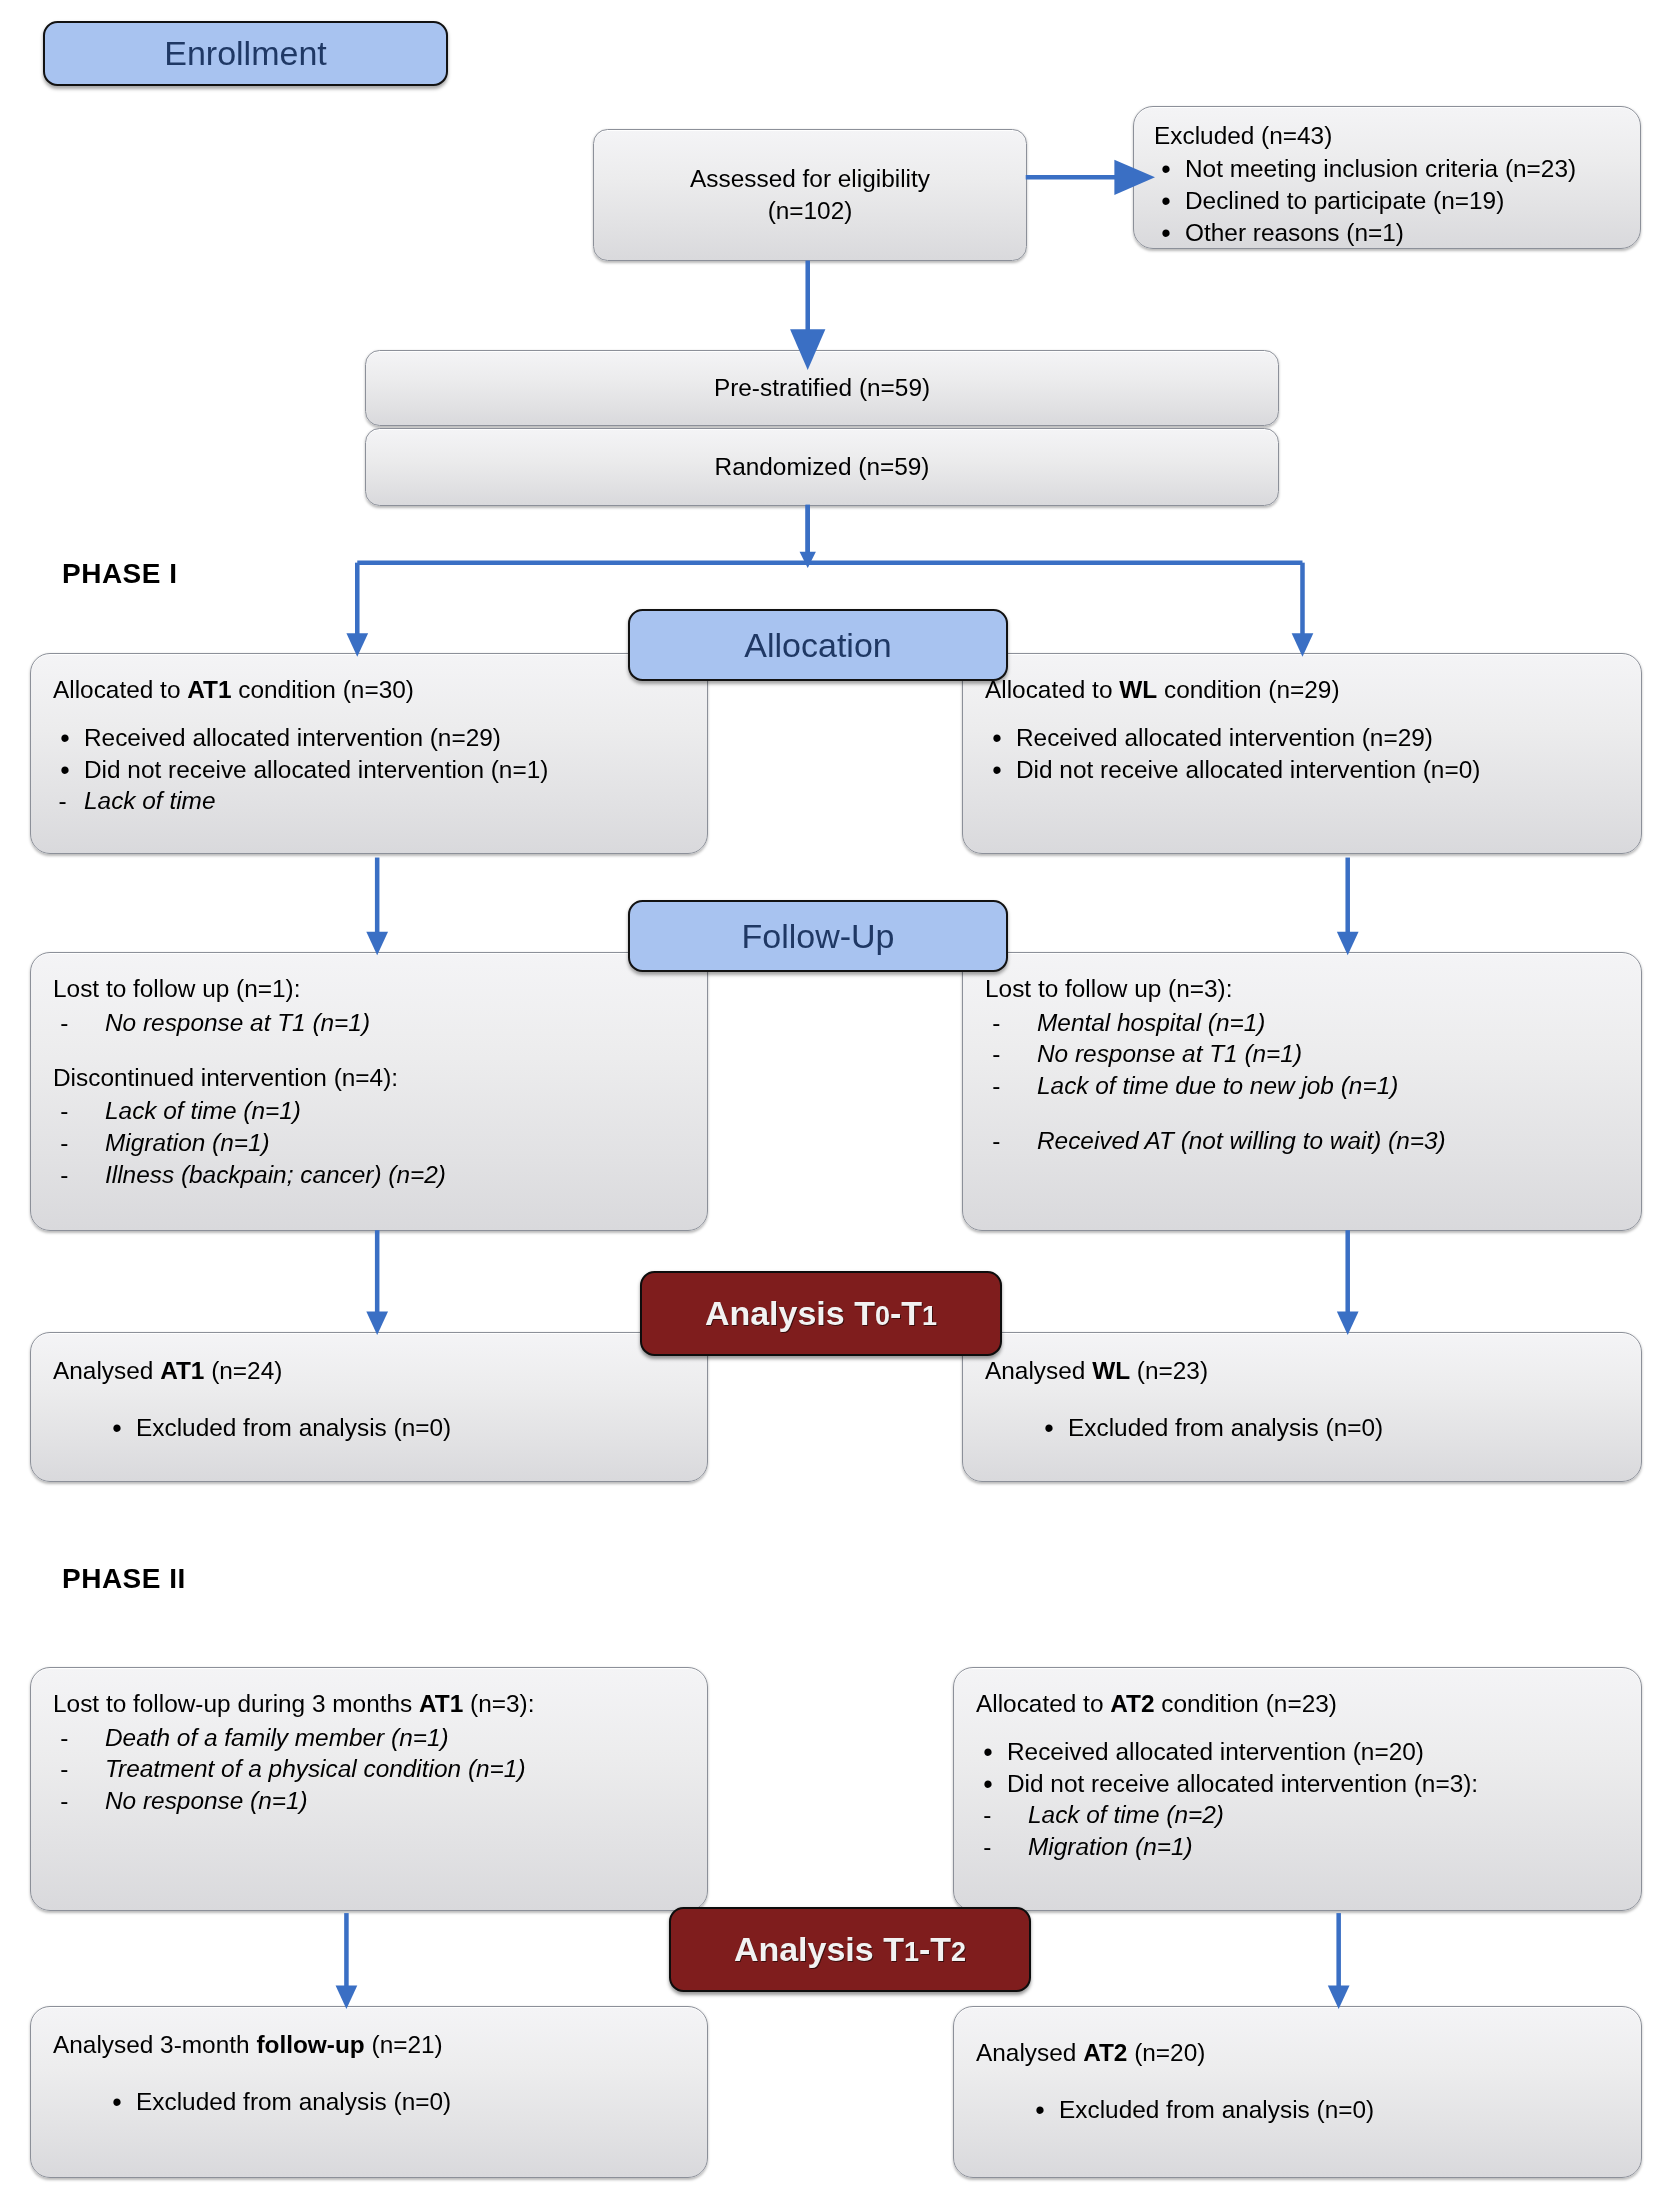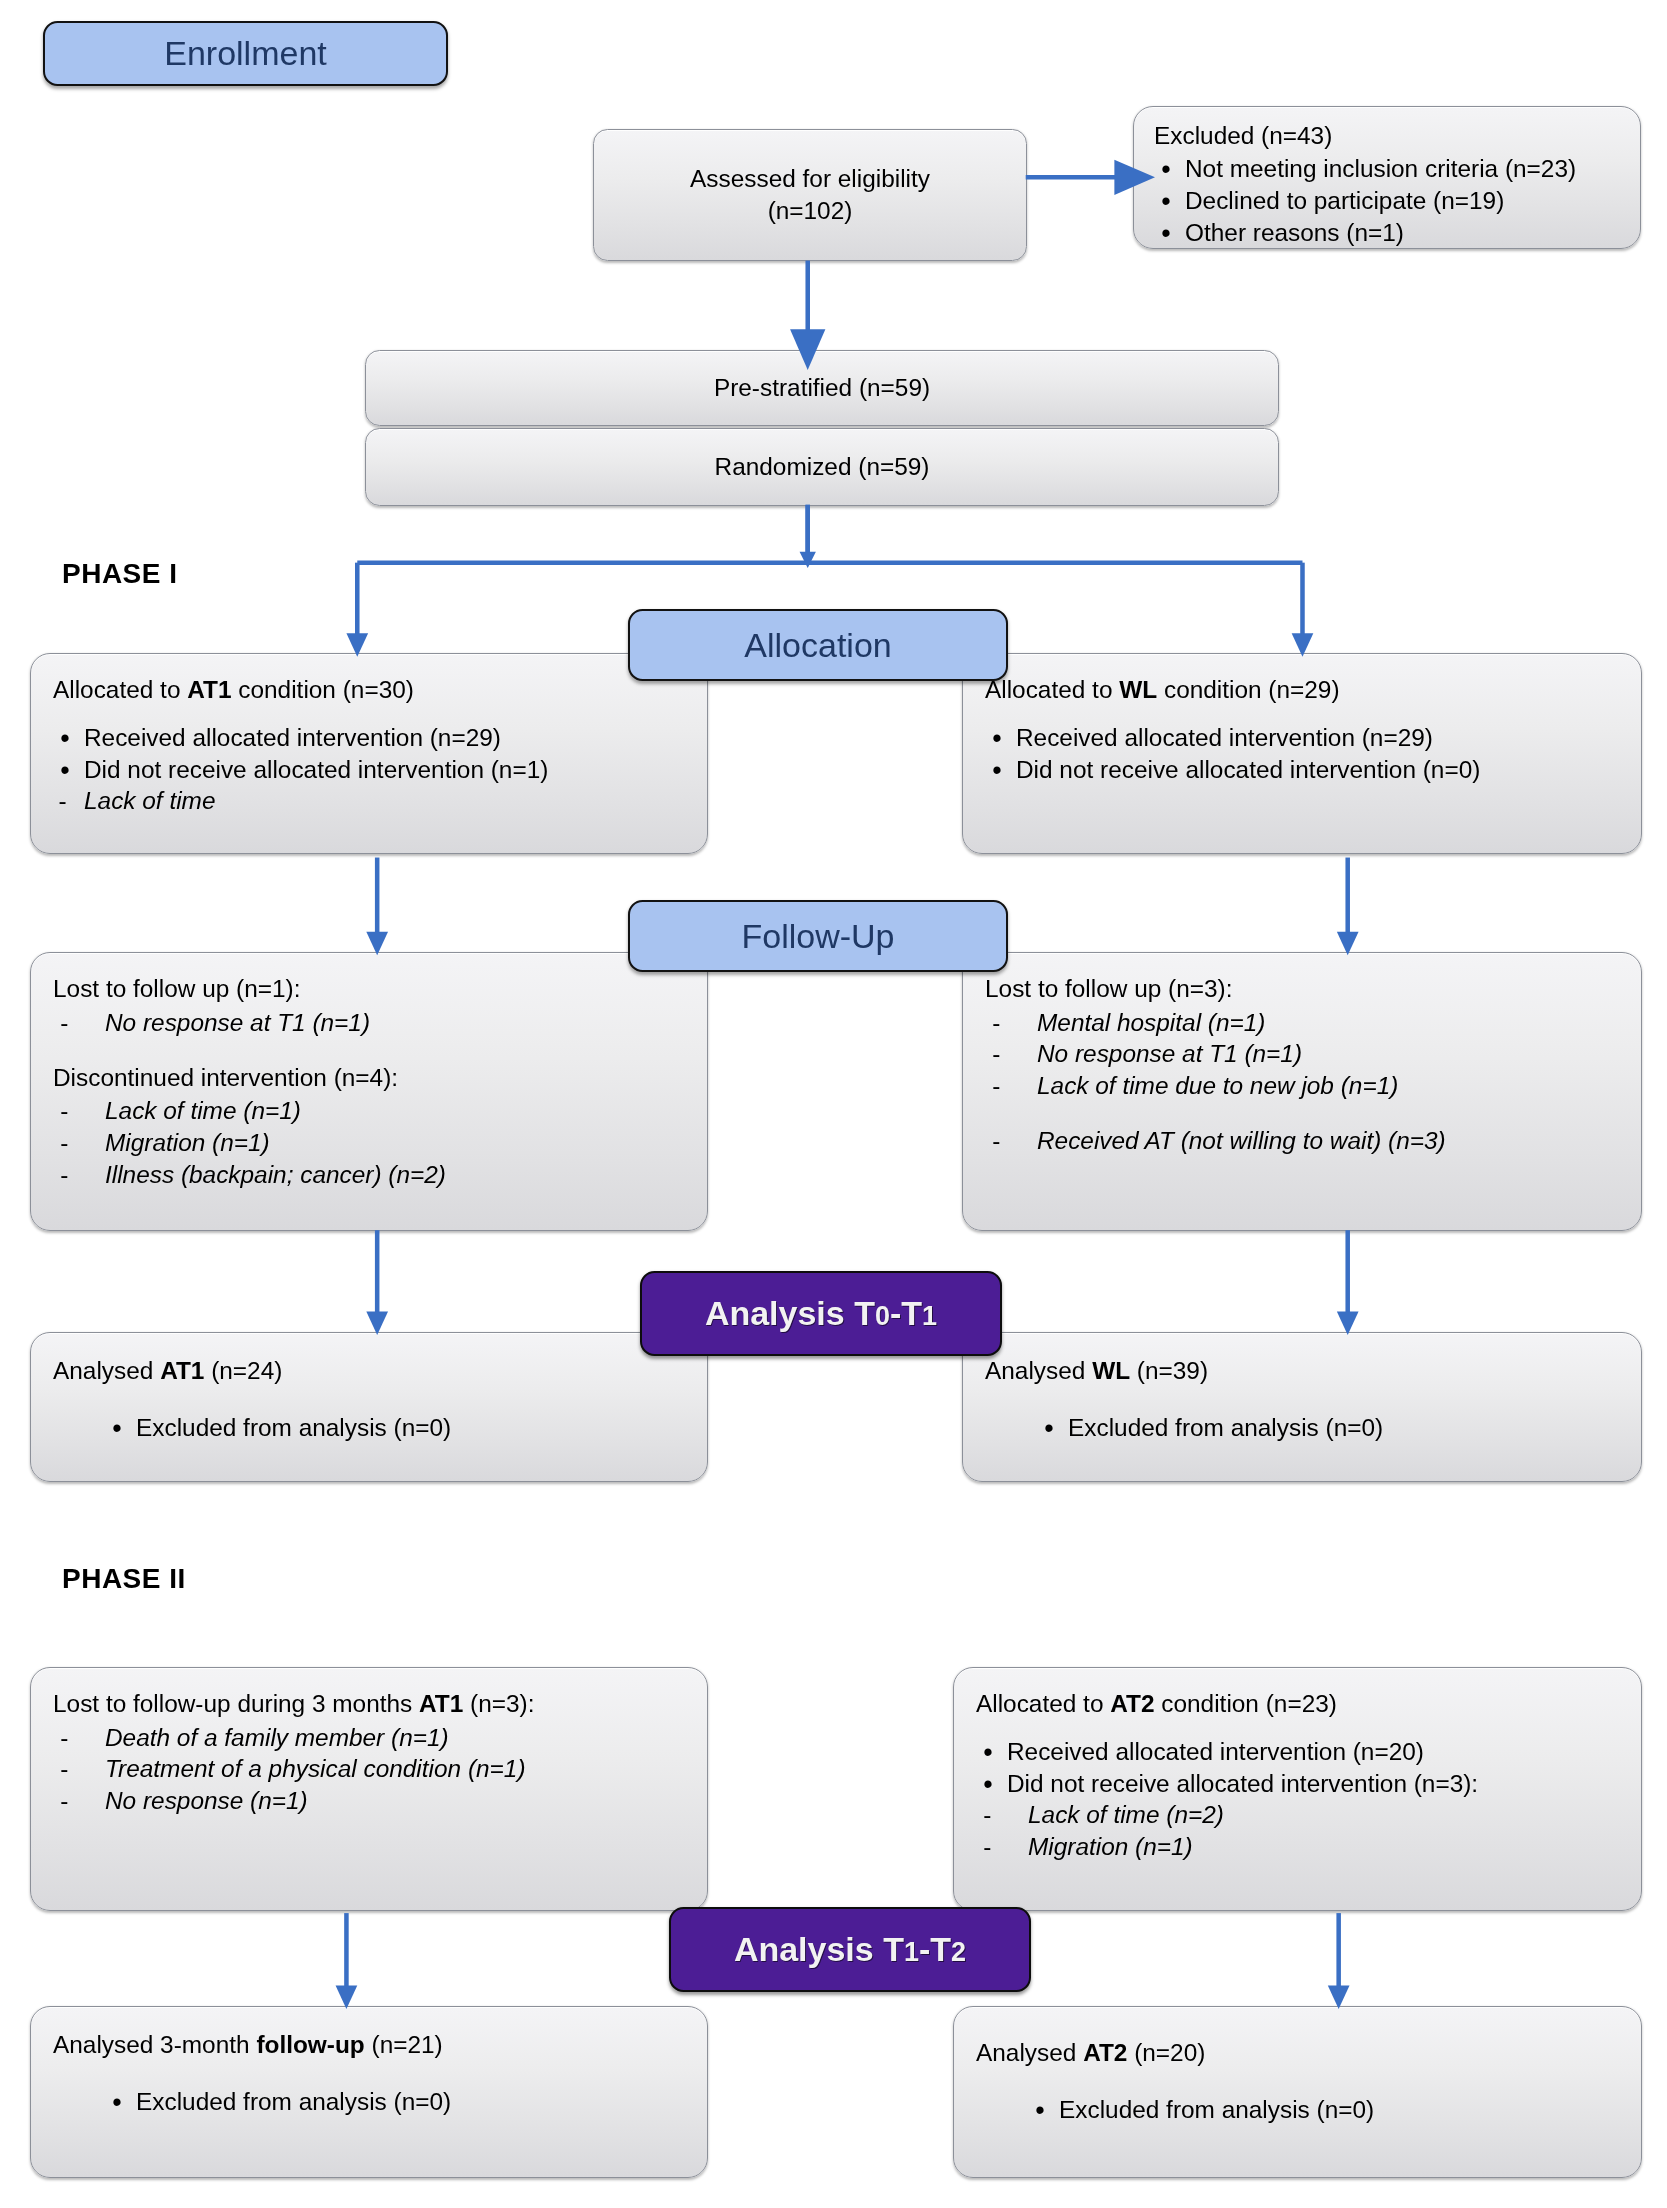--- a/index.html
+++ b/index.html
@@ -35,21 +35,21 @@
     color:#1f3864;
     font-size:34px;
     display:flex;align-items:center;justify-content:center;
     box-shadow:0 2.7px 3.6px rgba(0,0,0,.35);
     z-index:40;
   }
   
   .banner-dark{
     position:absolute;
     box-sizing:border-box;
-    background:#4c1d95;
+    background:#7f1d1d;
     border:2.7px solid #0d0d0d;
     border-radius:14.5px;
     color:#f2f2f2;
     font-size:34px;font-weight:700;
     display:flex;align-items:center;justify-content:center;
     text-shadow:0.9px 0.9px 0 rgba(0,0,0,.55);
     box-shadow:0 2.7px 3.6px rgba(0,0,0,.40);
     z-index:40;
   }
   .banner-dark .sub{font-size:27px;vertical-align:baseline;}
@@ -236,21 +236,21 @@
       <span>Analysed </span><b>AT1</b><span> (n=24)</span>
     </div>
     <div class="gap"></div>
     <ul class="blist" style="padding-left:52px;">
       <li>Excluded from analysis (n=0)</li>
     </ul>
   </div>
 
   <div class="node" style="left:962px;top:1332px;width:680px;height:150px;padding:22px 22px;">
     <div class="hdr">
-      <span>Analysed </span><b>WL</b><span> (n=39)</span>
+      <span>Analysed </span><b>WL</b><span> (n=23)</span>
     </div>
     <div class="gap"></div>
     <ul class="blist" style="padding-left:52px;">
       <li>Excluded from analysis (n=0)</li>
     </ul>
   </div>
 
   <div class="phase" style="left:62px;top:1563px;">PHASE II</div>
 
   <div class="node" style="left:30px;top:1667px;width:678px;height:244px;padding:20px 22px;">

